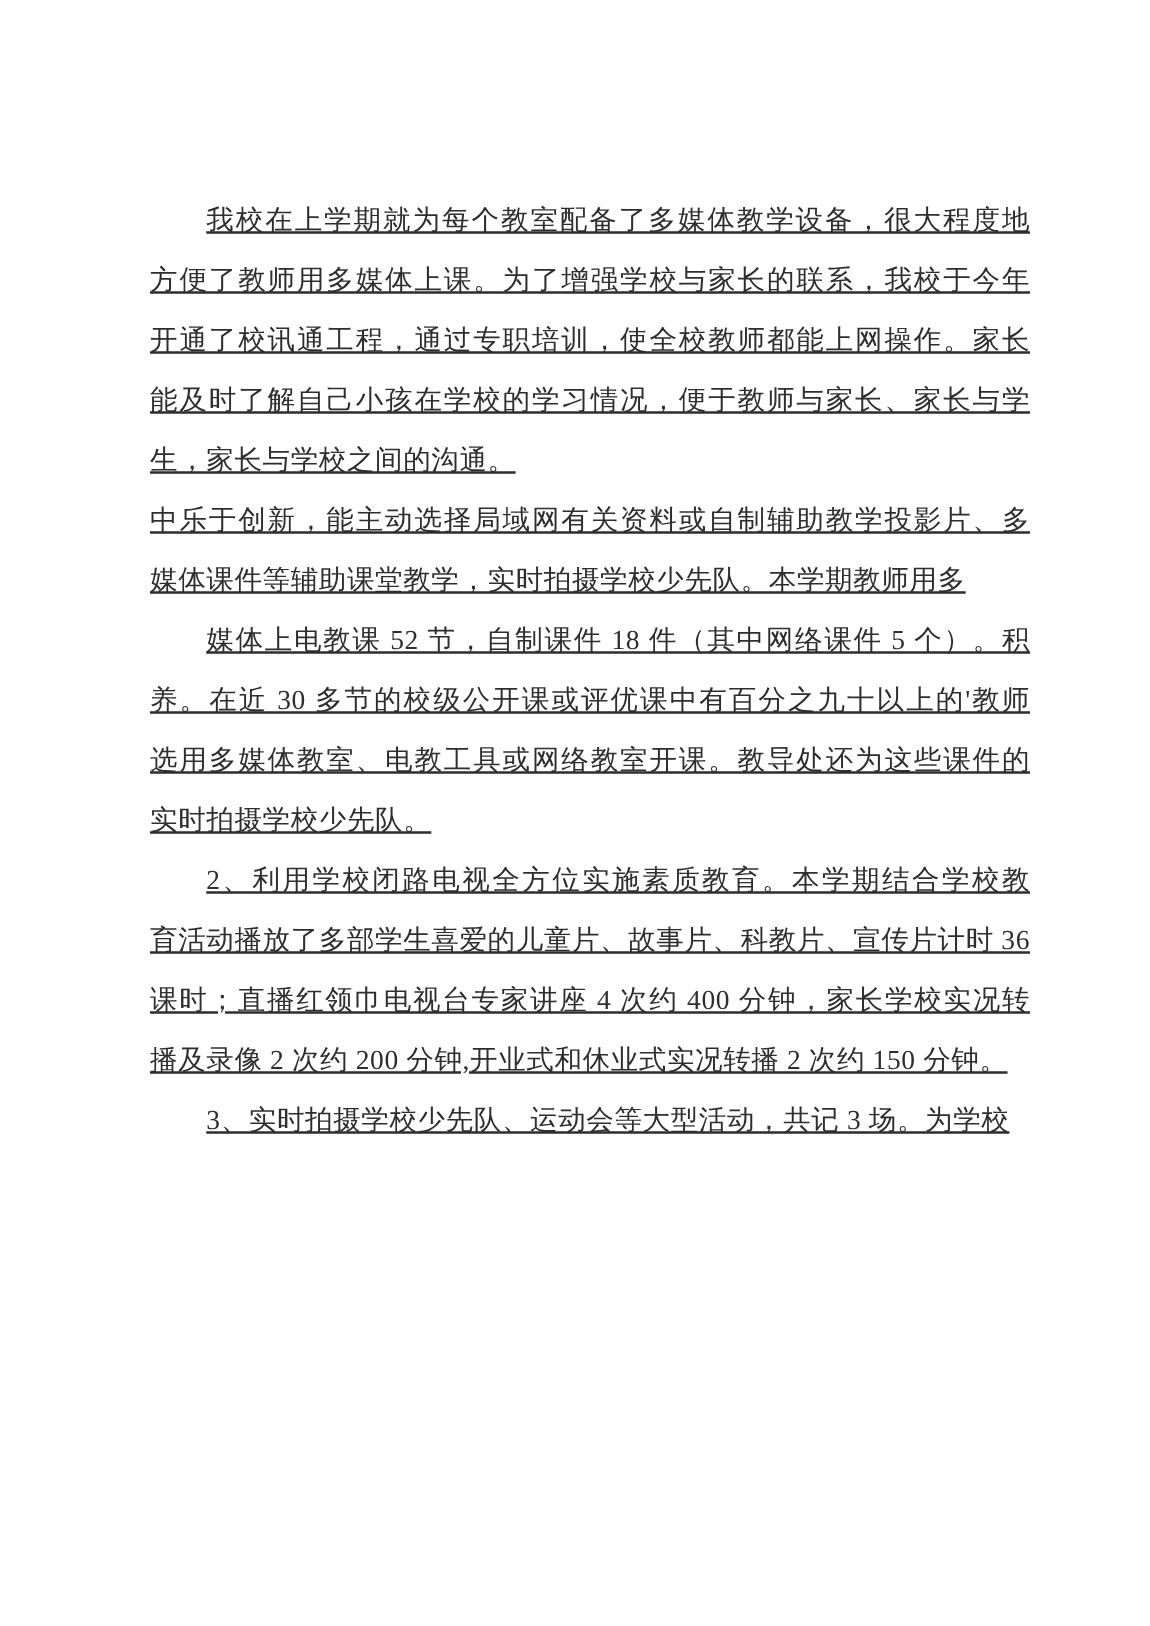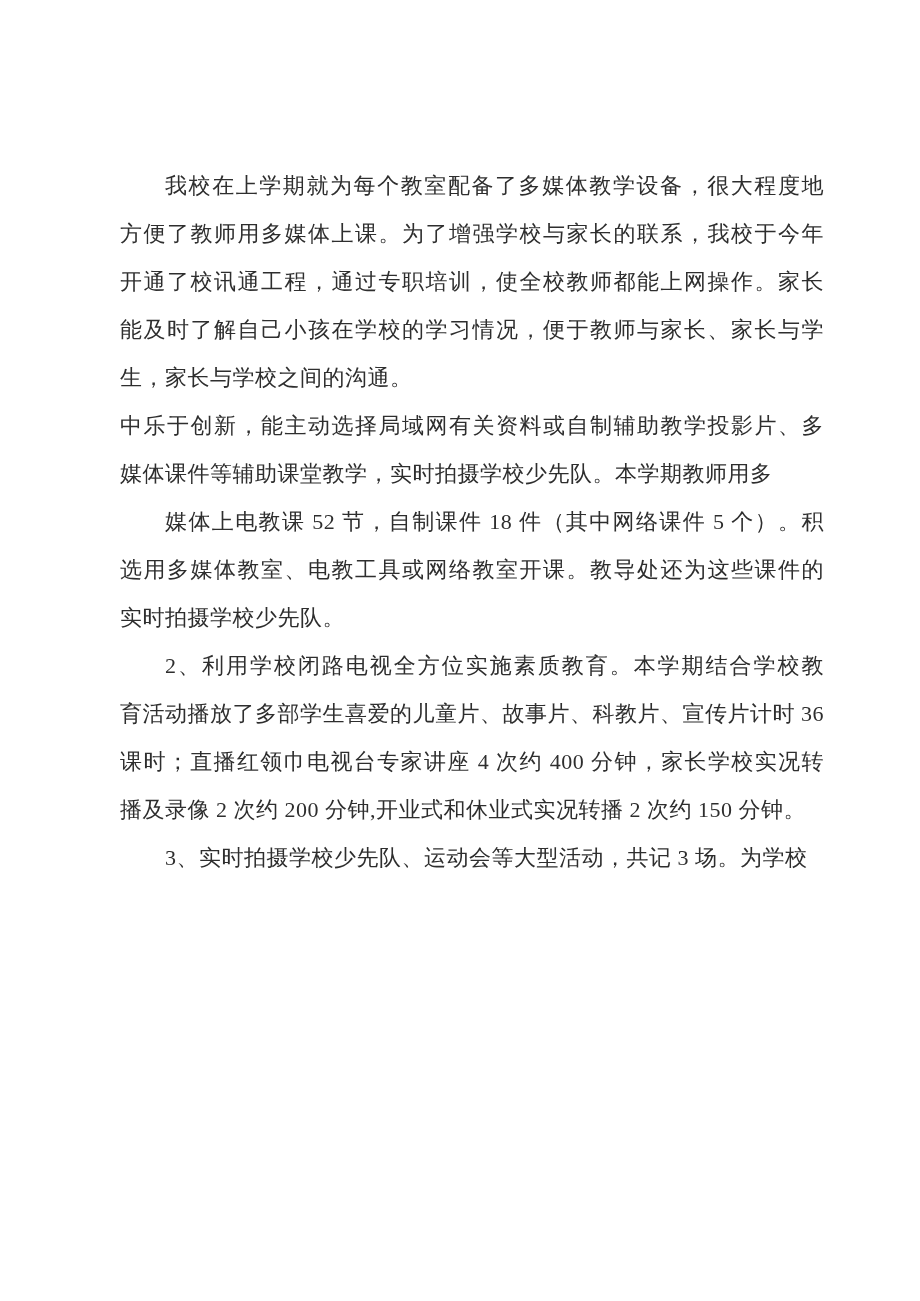--- a/index.html
+++ b/index.html
@@ -10,24 +10,25 @@
   .page {
     position: relative;
     width: 920px;
     height: 1301px;
     background: #ffffff;
     overflow: hidden;
     font-family: "Liberation Serif", "DejaVu Serif", serif;
   }
   .content {
     position: absolute;
-    top: 162px;
+    top: 152px;
     left: 120px;
     width: 704px;
     color: #2e2e2e;
+    text-decoration: underline;
   }
   .paragraph {
     margin: 0;
     padding: 0;
   }
   .text-line {
     font-size: 22px;
     line-height: 48px;
     height: 48px;
     letter-spacing: 0.5px;
@@ -56,20 +57,21 @@
         <div class="text-line fill">开通了校讯通工程，通过专职培训，使全校教师都能上网操作。家长</div>
         <div class="text-line fill">能及时了解自己小孩在学校的学习情况，便于教师与家长、家长与学</div>
         <div class="text-line">生，家长与学校之间的沟通。</div>
       </div>
       <div class="paragraph">
         <div class="text-line fill">中乐于创新，能主动选择局域网有关资料或自制辅助教学投影片、多</div>
         <div class="text-line">媒体课件等辅助课堂教学，实时拍摄学校少先队。本学期教师用多</div>
       </div>
       <div class="paragraph">
         <div class="text-line indent fill">媒体上电教课 52 节，自制课件 18 件（其中网络课件 5 个）。积</div>
+        <div class="text-line fill">养。在近 30 多节的校级公开课或评优课中有百分之九十以上的'教师</div>
         <div class="text-line fill">选用多媒体教室、电教工具或网络教室开课。教导处还为这些课件的</div>
         <div class="text-line">实时拍摄学校少先队。</div>
       </div>
       <div class="paragraph">
         <div class="text-line indent fill">2、利用学校闭路电视全方位实施素质教育。本学期结合学校教</div>
         <div class="text-line fill">育活动播放了多部学生喜爱的儿童片、故事片、科教片、宣传片计时 36</div>
         <div class="text-line fill">课时；直播红领巾电视台专家讲座 4 次约 400 分钟，家长学校实况转</div>
         <div class="text-line">播及录像 2 次约 200 分钟,开业式和休业式实况转播 2 次约 150 分钟。</div>
       </div>
       <div class="paragraph">

